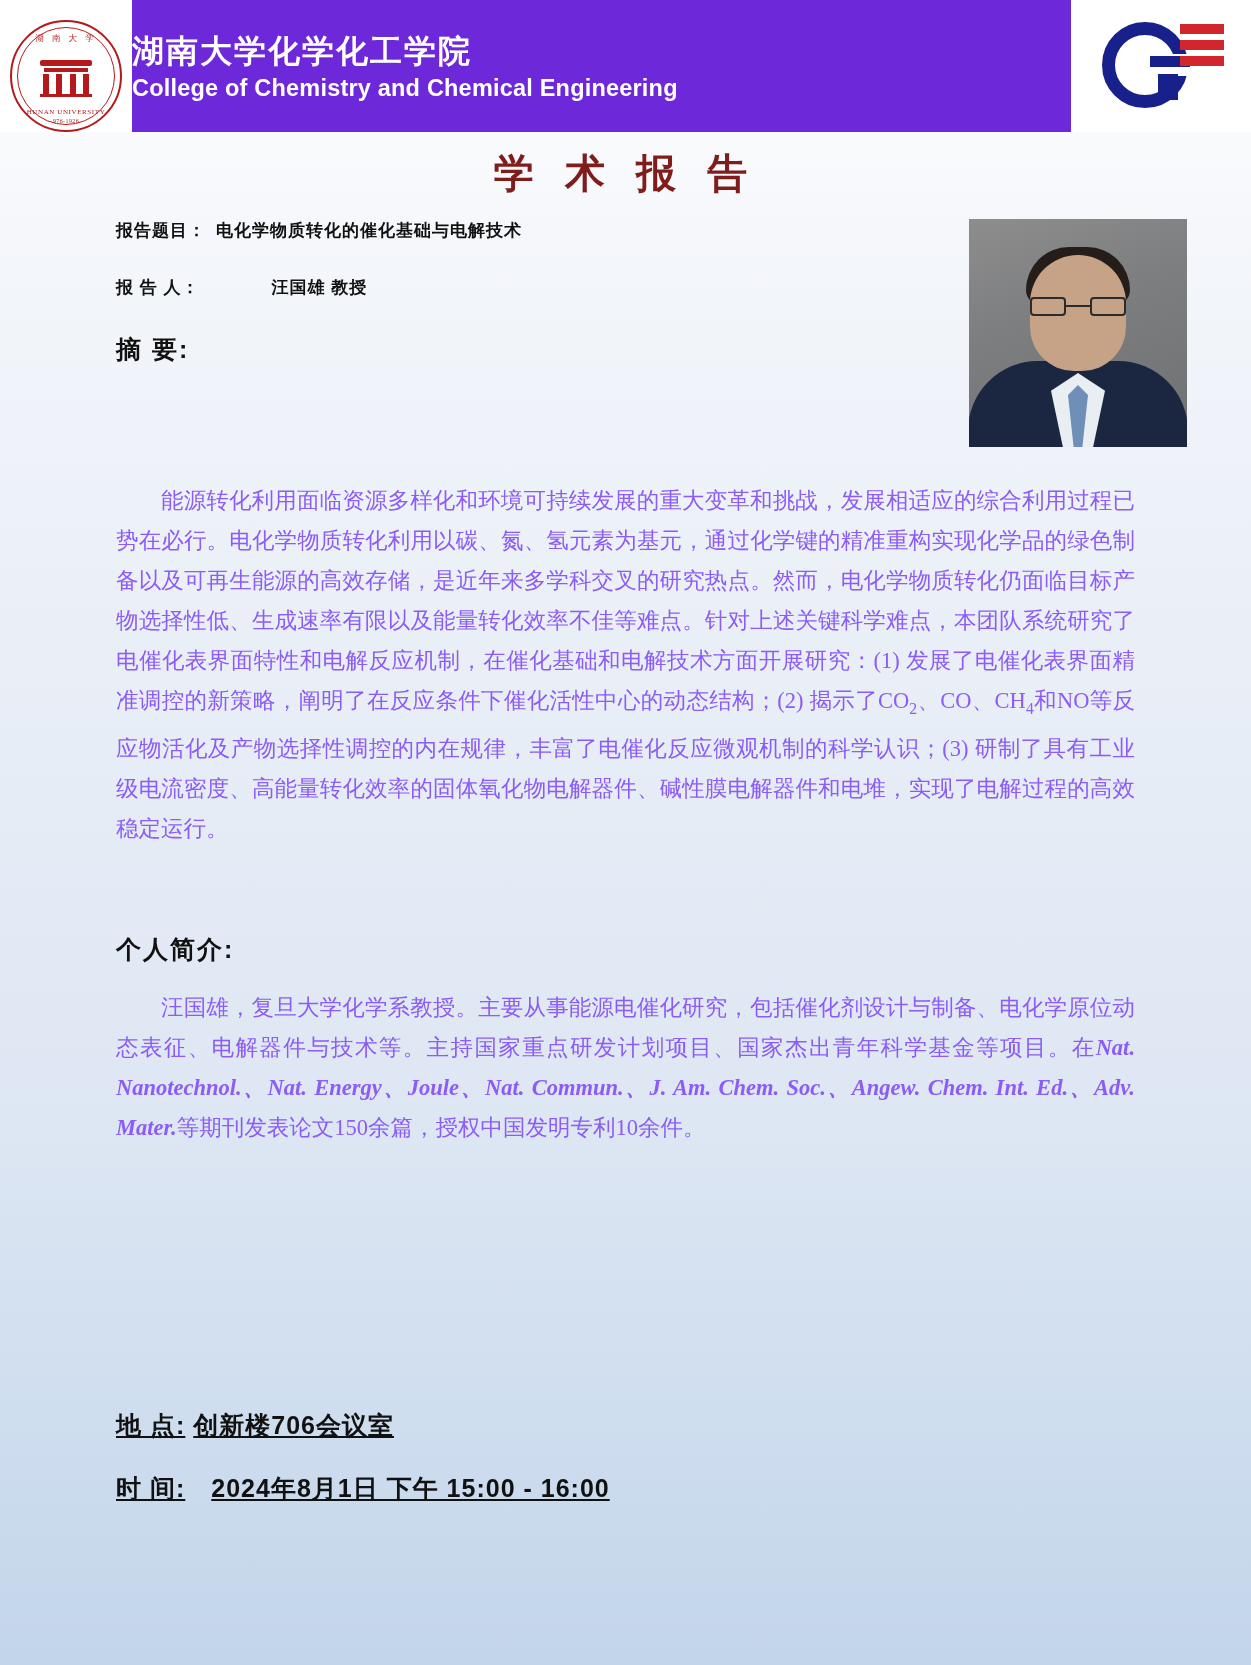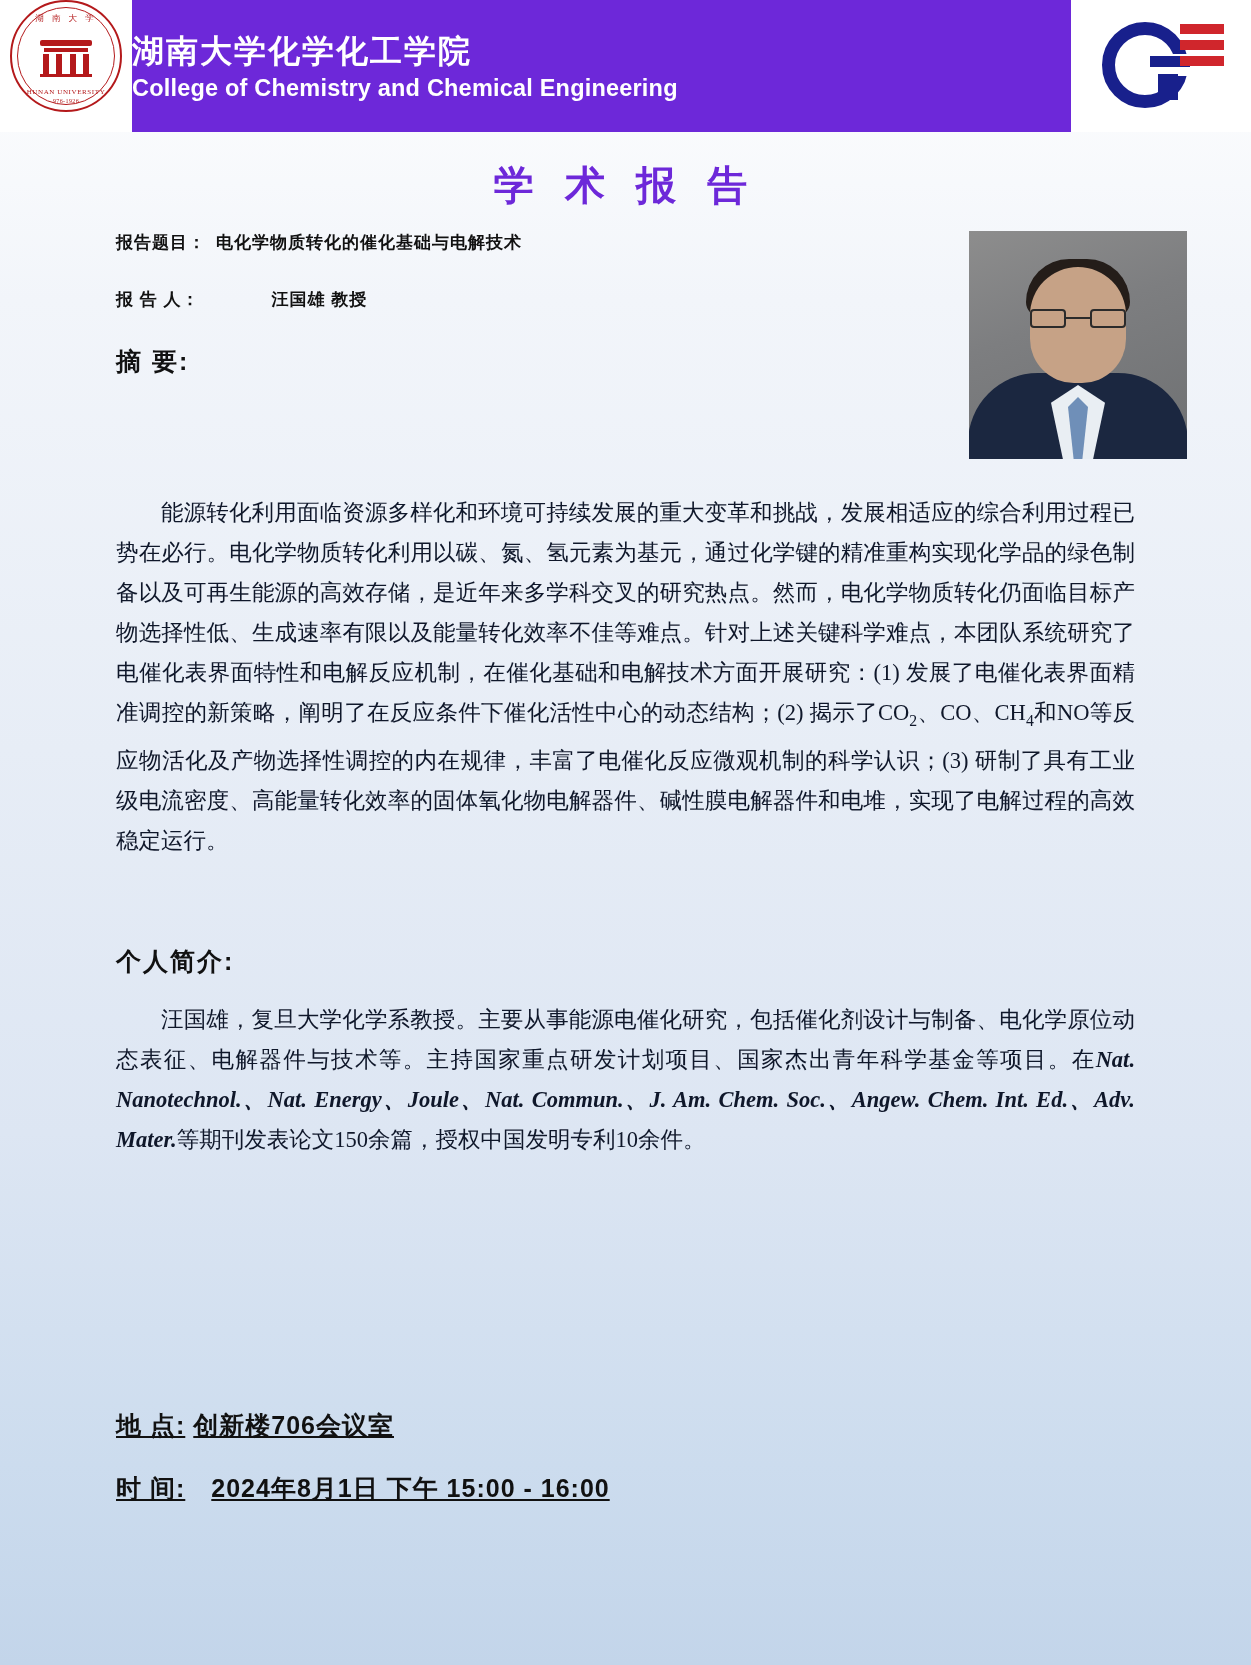--- a/index.html
+++ b/index.html
@@ -20,21 +20,21 @@
   .header {
     height: 132px;
     display: flex;
     align-items: stretch;
     background: #ffffff;
   }
   .logo-left {
     width: 132px;
     flex: 0 0 132px;
     display: flex;
-    align-items: flex-start;
+    align-items: flex-end;
     justify-content: center;
     background: #ffffff;
     text-decoration: underline;
   }
   .hnu-seal {
     width: 112px;
     height: 112px;
     border-radius: 50%;
     border: 2.5px solid #b4191b;
     position: relative;
@@ -185,23 +185,23 @@
   
   .page {
     padding: 0 60px;
     box-sizing: border-box;
   }
   .doc-title {
     text-align: center;
     font-size: 40px;
     font-weight: bold;
     letter-spacing: 10px;
-    margin-top: 26px;
+    margin-top: 14px;
     margin-bottom: 18px;
-    color: #6d28d9;
+    color: #7f1d1d;
   }
   .meta-wrap {
     position: relative;
     min-height: 240px;
   }
   .meta-line {
     font-size: 17px;
     font-weight: bold;
     margin: 0 0 34px 56px;
     letter-spacing: 1px;
@@ -305,21 +305,21 @@
     clip-path: polygon(50% 0, 100% 16%, 72% 100%, 28% 100%, 0 16%);
   }
 
   .para {
     font-family: "Liberation Serif", serif;
     font-size: 22.5px;
     line-height: 40px;
     text-align: justify;
     margin: 22px 56px 0 56px;
     text-indent: 2em;
-    color: #0f172a;
+    color: #8b5cf6;
   }
   .para sub { font-size: 0.7em; vertical-align: sub; }
   .italic-journal { font-style: italic; font-weight: bold; }
 
   .section-label {
     font-size: 25px;
     font-weight: bold;
     letter-spacing: 2px;
     margin: 84px 0 0 56px;
   }

